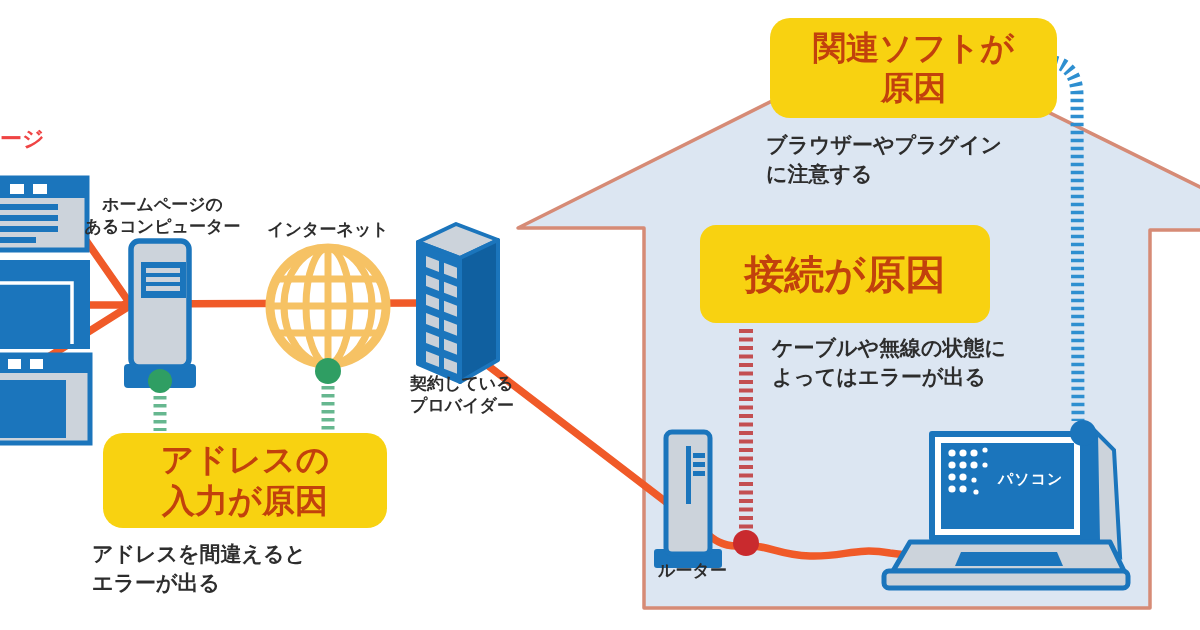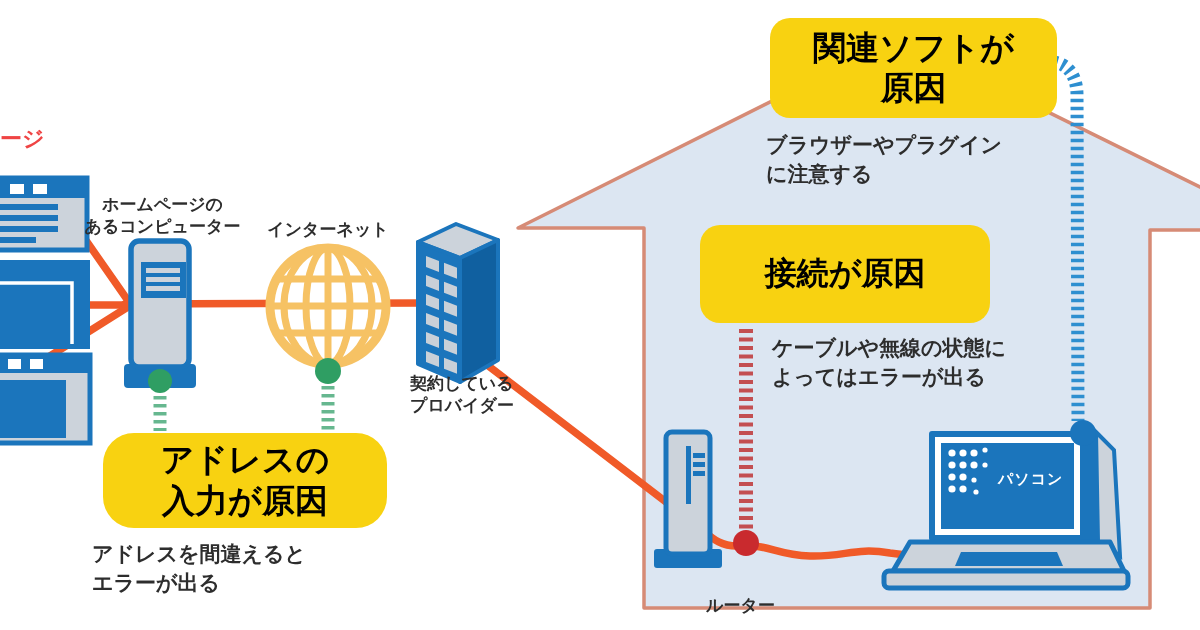--- a/index.html
+++ b/index.html
@@ -1,23 +1,23 @@
 <!DOCTYPE html>
 <html><head>
 <meta charset="utf-8">
 <style>
   html,body{margin:0;padding:0;background:#fff;}
   .canvas{position:relative;width:1200px;height:630px;overflow:hidden;background:#fff;
           font-family:"Liberation Sans","DejaVu Sans",sans-serif;font-weight:700;color:#2d2d2d;}
   .canvas svg.scene{position:absolute;left:0;top:0;}
   .callout{position:absolute;background:#f8d211;border-radius:20px;display:flex;
            align-items:center;justify-content:center;text-align:center;
-           color:#000000;white-space:pre-line;line-height:1.22;}
+           color:#c2410c;white-space:pre-line;line-height:1.22;}
   .callout.two{font-size:33px;}
-  .callout.one{font-size:32px;}
+  .callout.one{font-size:40px;border-radius:16px;}
   .note{position:absolute;font-size:21px;line-height:1.4;white-space:pre-line;color:#2d2d2d;}
   .lbl{position:absolute;font-size:17px;line-height:1.3;white-space:pre-line;color:#2d2d2d;}
   .center{text-align:center;}
   .pc-label{position:absolute;font-size:15px;color:#ffffff;letter-spacing:1px;}
   .partial{position:absolute;font-size:22px;color:#ef4444;}
 </style>
 </head>
 <body>
 
 <div class="canvas">
@@ -155,25 +155,25 @@
   <div class="partial" style="left:0;top:124px;">ージ</div>
 
   <div class="lbl center" style="left:55px;top:194px;width:215px;">ホームページの
 あるコンピューター</div>
 
   <div class="lbl center" style="left:256px;top:219px;width:144px;">インターネット</div>
 
   <div class="lbl" style="left:410px;top:373px;">契約している
 プロバイダー</div>
 
-  <div class="lbl center" style="left:645px;top:595px;width:95px;padding-left:48px;">ルーター</div>
+  <div class="lbl center" style="left:645px;top:560px;width:95px;">ルーター</div>
 
   <div class="pc-label" style="left:998px;top:470px;">パソコン</div>
 
-  <div class="callout two" style="left:103px;top:433px;width:284px;height:95px;border-radius:31px;">アドレスの
+  <div class="callout two" style="left:103px;top:433px;width:284px;height:95px;">アドレスの
 入力が原因</div>
   <div class="note" style="left:92px;top:540px;font-family:Liberation Serif, serif;">アドレスを間違えると
 エラーが出る</div>
 
   <div class="callout two" style="left:770px;top:18px;width:287px;height:100px;">関連ソフトが
 原因</div>
   <div class="note" style="left:766px;top:130px;">ブラウザーやプラグイン
 に注意する</div>
 
   <div class="callout one" style="left:700px;top:225px;width:290px;height:98px;">接続が原因</div>

